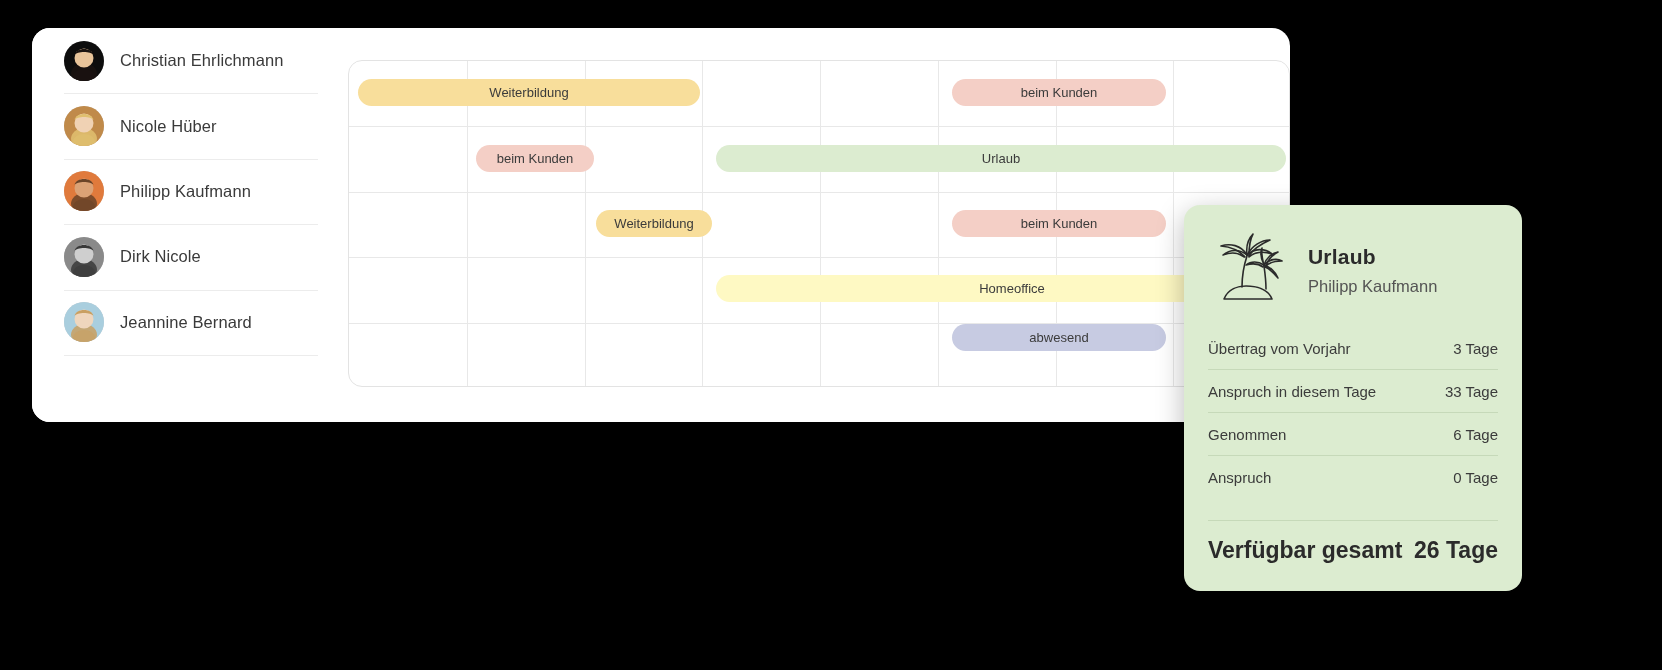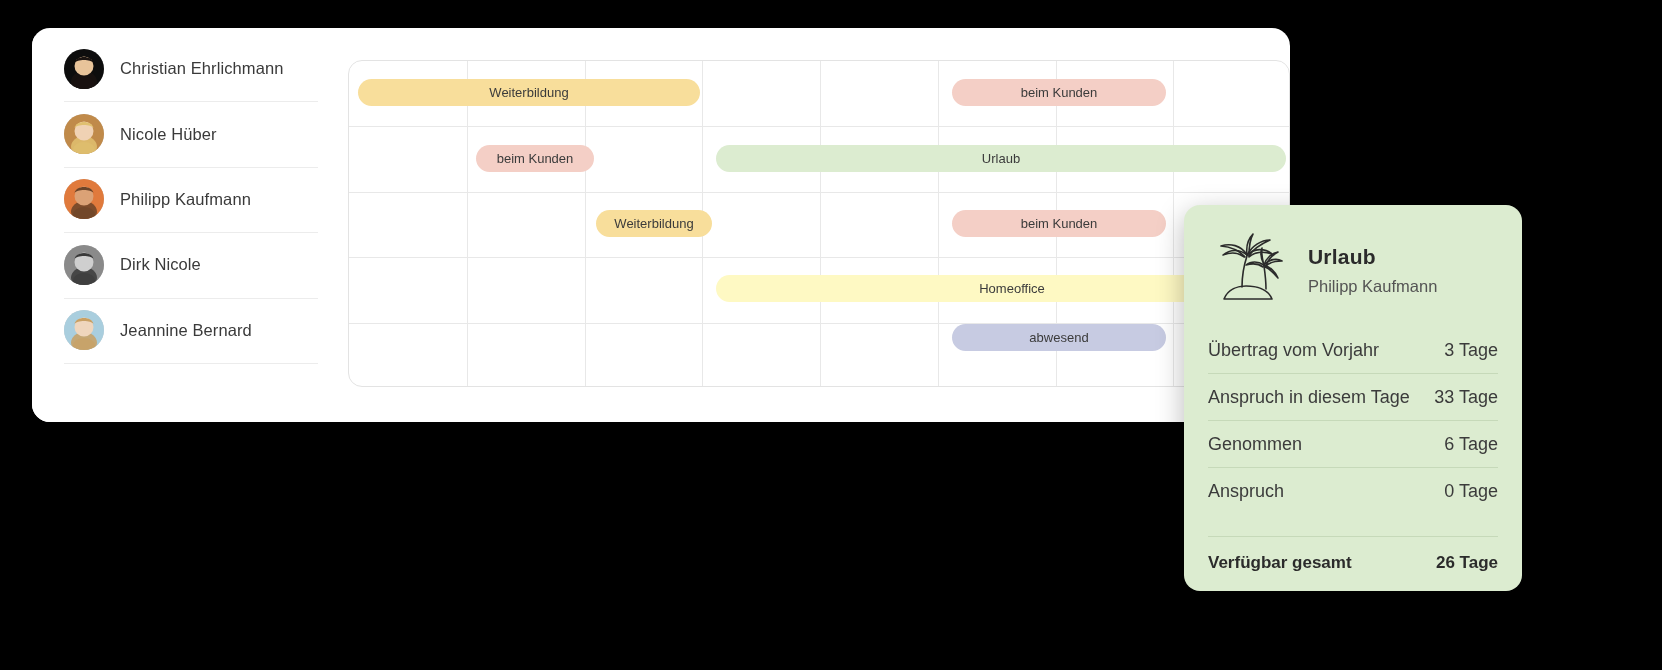--- a/index.html
+++ b/index.html
@@ -18,21 +18,21 @@
     width:1258px; height:394px;
     background:#ffffff;
     border-radius:18px;
     box-shadow:0 6px 26px rgba(0,0,0,.22);
     overflow:hidden;
   }
 
   
   #roster{
     position:absolute;
-    left:0; top:8px;
+    left:0; top:0;
     width:286px; height:100%;
     background:#ffffff;
     z-index:3;
   }
   .roster-row{
     position:relative;
     height:65.4px;
     display:flex;
     align-items:center;
     padding-left:32px;
@@ -147,34 +147,34 @@
     color:#545454;
     margin-top:6px;
     white-space:nowrap;
   }
   .stat-row{
     display:flex;
     justify-content:space-between;
     align-items:center;
     padding:13px 0 12px 0;
     border-top:1px solid #c6d9b9;
-    font-size:18px;
+    font-size:15px;
     color:#3b3b3b;
   }
   .stat-row:first-of-type{border-top:none;}
   .stat-label{white-space:nowrap;}
   .stat-value{white-space:nowrap;}
   #total-row{
     border-top:1px solid #c6d9b9;
     margin-top:22px;
     padding-top:16px;
     display:flex;
     justify-content:space-between;
     align-items:center;
-    font-size:17px;
+    font-size:23px;
     font-weight:bold;
     color:#2b2b2b;
   }
 </style>
 </head>
 <body>
 
 <div id="schedule-panel">
 
   <div id="timeline">

